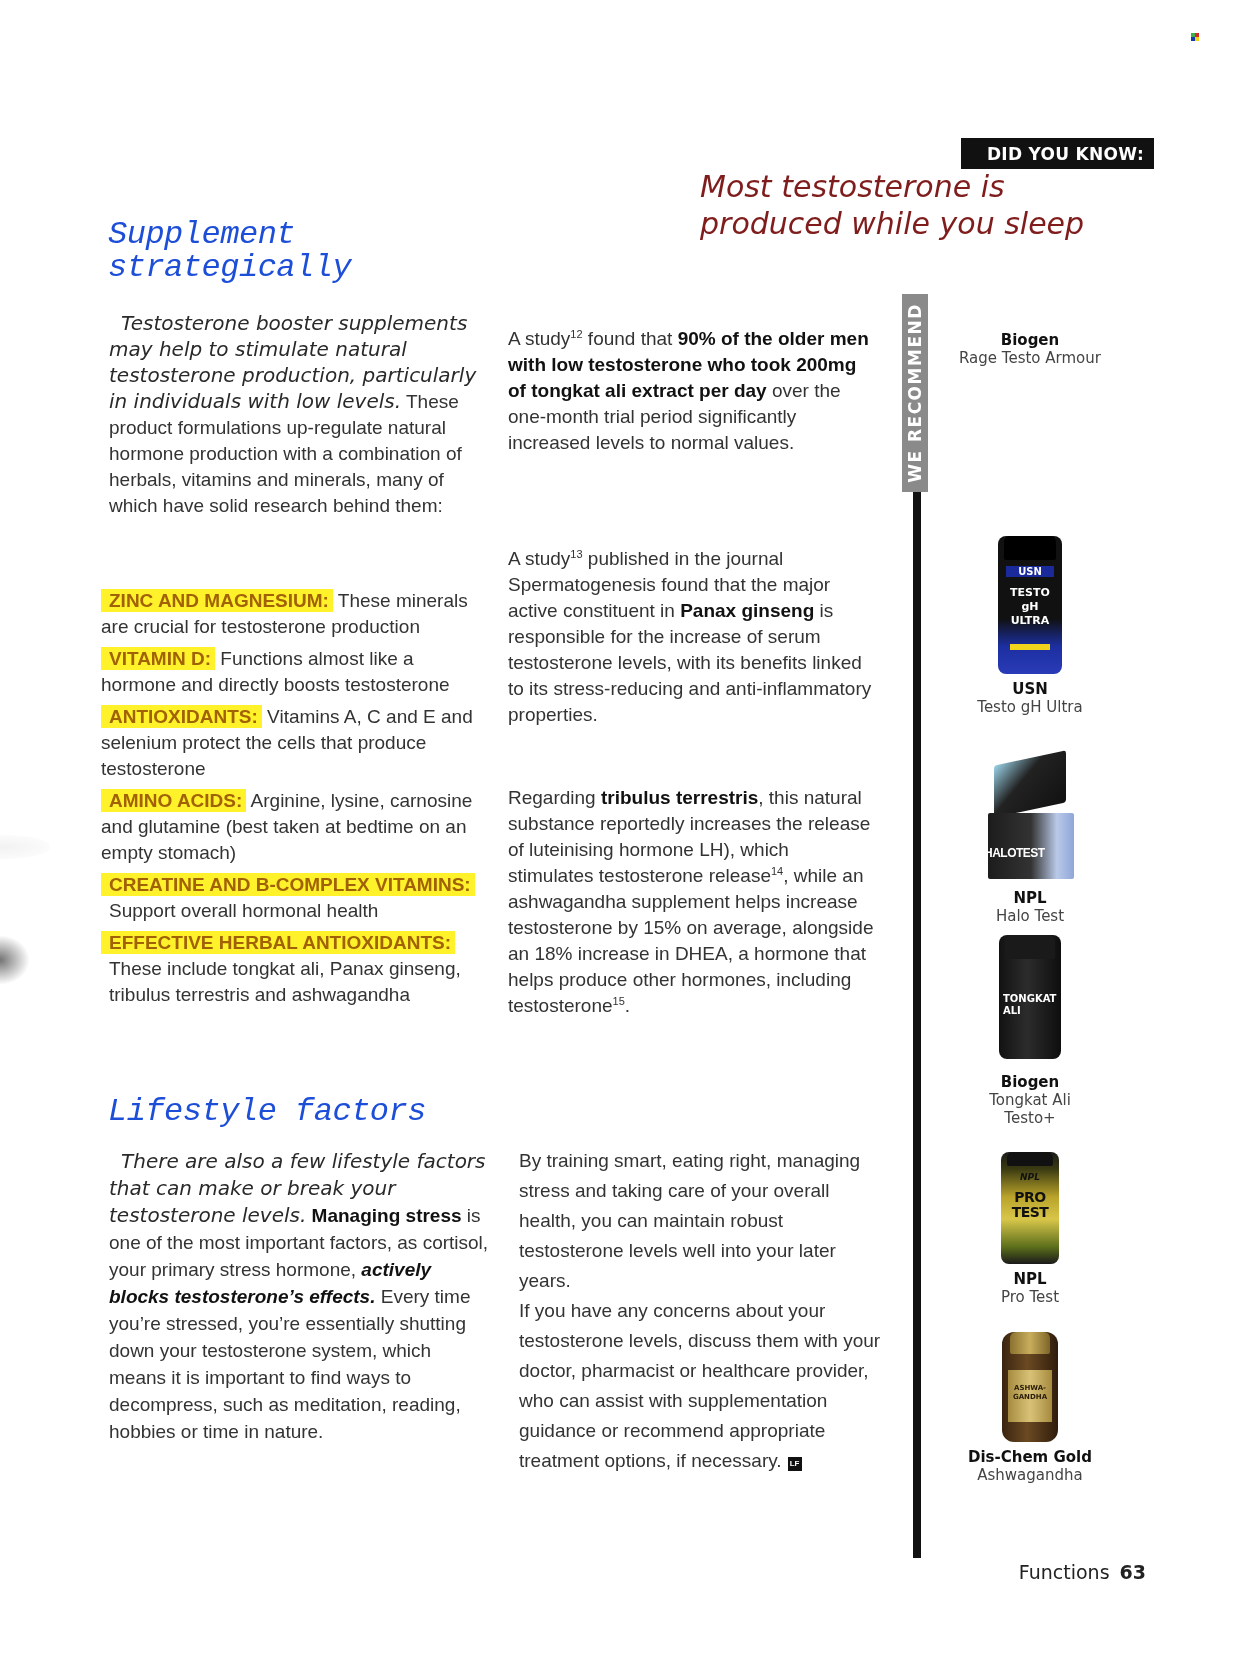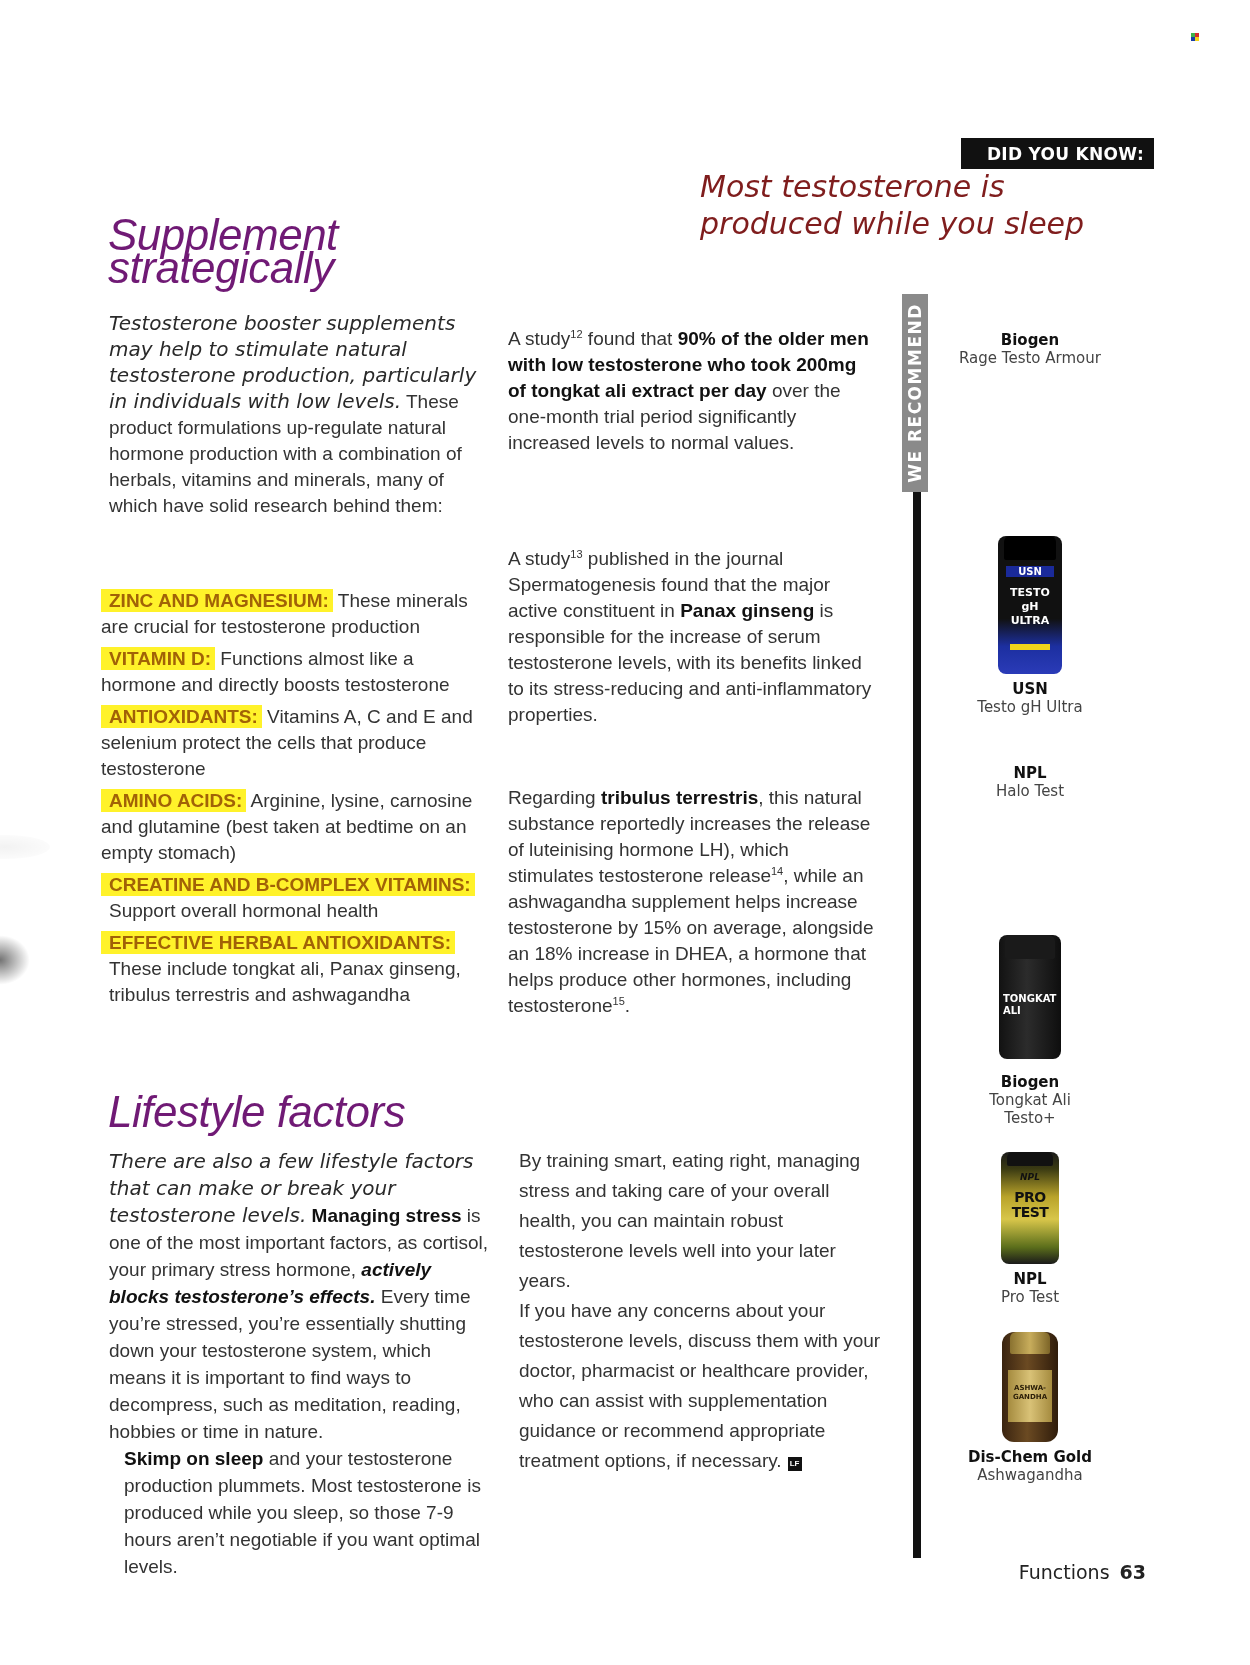--- a/index.html
+++ b/index.html
@@ -8,25 +8,25 @@
 
   .corner-logo { left: 1191px; top: 33px; width: 8px; height: 8px; display: grid; grid-template-columns: 4px 4px; grid-template-rows: 4px 4px; }
   .corner-logo span { display: block; }
 
   .smudge1 { left: -40px; top: 835px; width: 90px; height: 24px; border-radius: 50%; background: radial-gradient(ellipse at center, rgba(0,0,0,0.05), rgba(0,0,0,0)); }
   .smudge2 { left: -30px; top: 935px; width: 60px; height: 50px; border-radius: 50%; background: radial-gradient(ellipse at center, rgba(0,0,0,0.55), rgba(0,0,0,0) 70%); }
 
   .dyk-badge { right: 96px; top: 138px; background: #111; color: #fff; font-family: "DejaVu Sans", sans-serif; font-weight: bold; font-size: 17px; padding: 6px 10px 5px 26px; letter-spacing: 0.3px; }
   .dyk-text { right: 90px; top: 168px; font-family: "DejaVu Sans", sans-serif; font-style: italic; font-weight: 300; font-size: 30px; line-height: 37px; color: #7f1d1d; width: 460px; }
 
-  .h1 { font-family: Liberation Sans, sans-serif; font-style: italic; font-size: 44px; line-height: 33px; color: #701a75; letter-spacing: -0.5px; }
+  .h1 { font-family: Liberation Mono, monospace; font-style: italic; font-size: 32px; line-height: 33px; color: #1d4ed8; letter-spacing: -0.5px; }
   .sec1-title { left: 108px; top: 218px; width: 300px; }
   .sec2-title { left: 108px; top: 1092px; line-height: 40px; }
 
-  .intro { font-family: "DejaVu Sans", sans-serif; font-style: italic; font-size: 20px; line-height: 26px; color: #2a2a2a; }
+  .intro { font-family: "DejaVu Sans", sans-serif; font-style: italic; font-size: 20px; line-height: 26px; color: #2a2a2a; margin-left: 12px; }
   .body { font-family: "Liberation Sans", sans-serif; font-size: 19px; line-height: 26px; color: #333; }
   .bold { font-weight: bold; color: #111; }
   sup { font-size: 11px; line-height: 0; }
 
   .col1-intro { left: 109px; top: 310px; width: 380px; }
 
   .list { left: 101px; top: 588px; width: 390px; }
   .item { margin-bottom: 6px; font-family: "Liberation Sans", sans-serif; font-size: 19px; line-height: 26px; color: #333; }
   .item .hl { background: #fff22a; font-weight: bold; color: #a16207; padding: 1px 4px 1px 8px; }
   .item .rest { padding-left: 8px; display: block; }
@@ -124,23 +124,20 @@
 
 <div class="abs col2 col2-p3 body">
   <span>Regarding </span><span class="bold">tribulus terrestris</span><span>, this natural substance reportedly increases the release of luteinising hormone LH), which stimulates testosterone release</span><sup>14</sup><span>, while an ashwagandha supplement helps increase testosterone by 15% on average, alongside an 18% increase in DHEA, a hormone that helps produce other hormones, including testosterone</span><sup>15</sup><span>.</span>
 </div>
 
 <div class="abs h1 sec2-title">Lifestyle factors</div>
 
 <div class="abs col1-b">
   <div class="line">
     <span class="intro" style="font-size:20px;line-height:26px;">There are also a few lifestyle factors that can make or break your testosterone levels.</span><span class="bold"> Managing stress</span><span> is one of the most important factors, as cortisol, your primary stress hormone, </span><span class="bold" style="font-style:italic;">actively blocks testosterone’s effects.</span><span> Every time you’re stressed, you’re essentially shutting down your testosterone system, which means it is important to find ways to decompress, such as meditation, reading, hobbies or time in nature.</span>
-  </div>
-  <div class="line indent">
-    <span class="bold">Skimp on sleep</span><span> and your testosterone production plummets. Most testosterone is produced while you sleep, so those 7-9 hours aren’t negotiable if you want optimal levels.</span>
   </div>
 </div>
 
 <div class="abs col2-b body">
   <div class="indent">By training smart, eating right, managing stress and taking care of your overall health, you can maintain robust testosterone levels well into your later years.</div>
   <div class="indent">
     <span>If you have any concerns about your testosterone levels, discuss them with your doctor, pharmacist or healthcare provider, who can assist with supplementation guidance or recommend appropriate treatment options, if necessary.</span><span class="lf-mark">LF</span>
   </div>
 </div>
 
@@ -159,20 +156,25 @@
     <div class="lid" style="background:#000;"></div>
     <div class="label" style="top:30px;color:#fff;font-size:10px;background:#1a2a9a;margin:0 8px;">USN</div>
     <div class="label" style="top:50px;color:#fff;font-size:11px;line-height:14px;padding:0 6px;">TESTO gH ULTRA</div>
     <div class="label" style="top:108px;height:6px;margin:0 12px;background:#f1d41b;"></div>
   </div>
   <div class="brand">USN</div>
   <div class="pname">Testo gH Ultra</div>
 </div>
 
 <div class="product" style="top:758px;">
+  <div class="img" style="width:92px;height:125px;">
+    <div style="position:absolute;left:10px;top:0;width:72px;height:52px;background:linear-gradient(135deg,#9bd4e8,#222 40%,#111);transform:skewY(-12deg);border-radius:3px;"></div>
+    <div style="position:absolute;left:4px;top:55px;width:86px;height:66px;background:linear-gradient(90deg,#1c1c1c,#333 50%,#b9c9e8 80%,#8fa6d8);border-radius:2px;"></div>
+    <div class="label" style="position:absolute;top:88px;color:#fff;font-size:12px;font-weight:bold;letter-spacing:-0.5px;">HALOTEST</div>
+  </div>
   <div class="brand">NPL</div>
   <div class="pname">Halo Test</div>
 </div>
 
 <div class="product" style="top:935px;">
   <div class="img jar" style="width:62px;height:124px;background:linear-gradient(90deg,#121212,#2c2c2c 45%,#0e0e0e);">
     <div class="lid" style="background:#1a1a1a;"></div>
     <div class="label" style="top:58px;color:#fff;font-size:10px;line-height:12px;padding:0 4px;text-align:left;">TONGKAT ALI</div>
   </div>
   <div class="brand" style="margin-top:14px;">Biogen</div>

